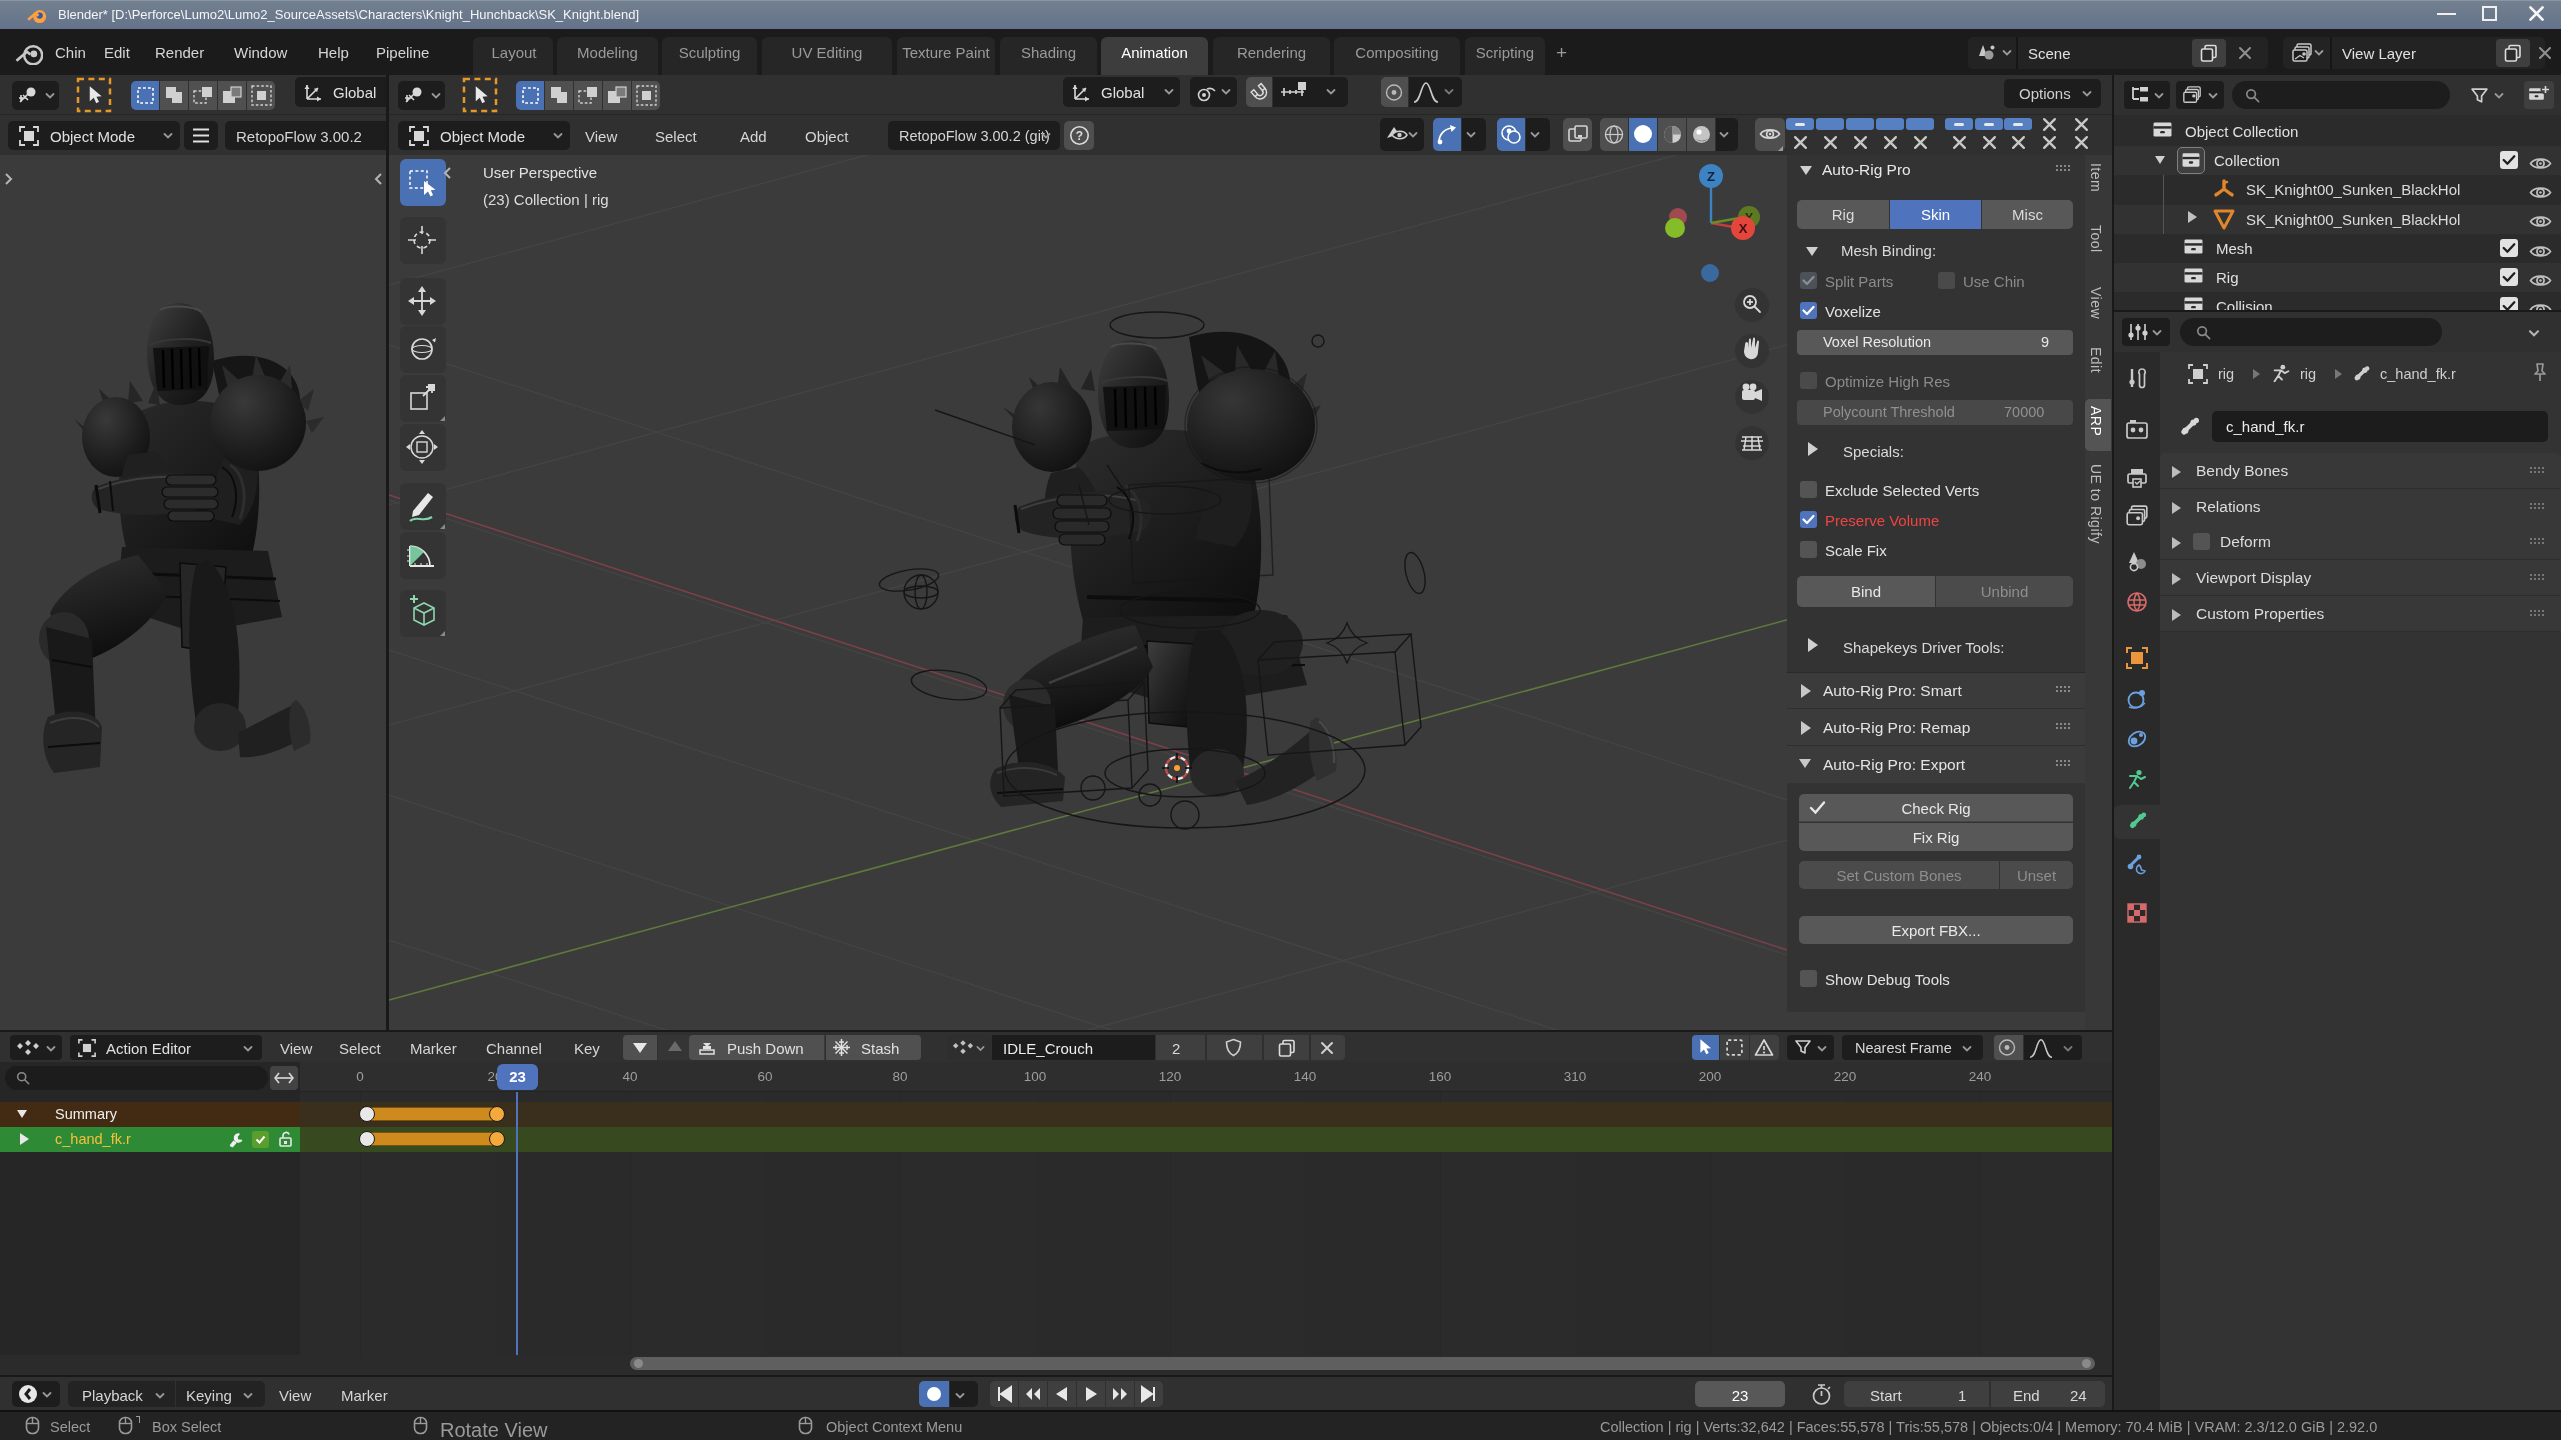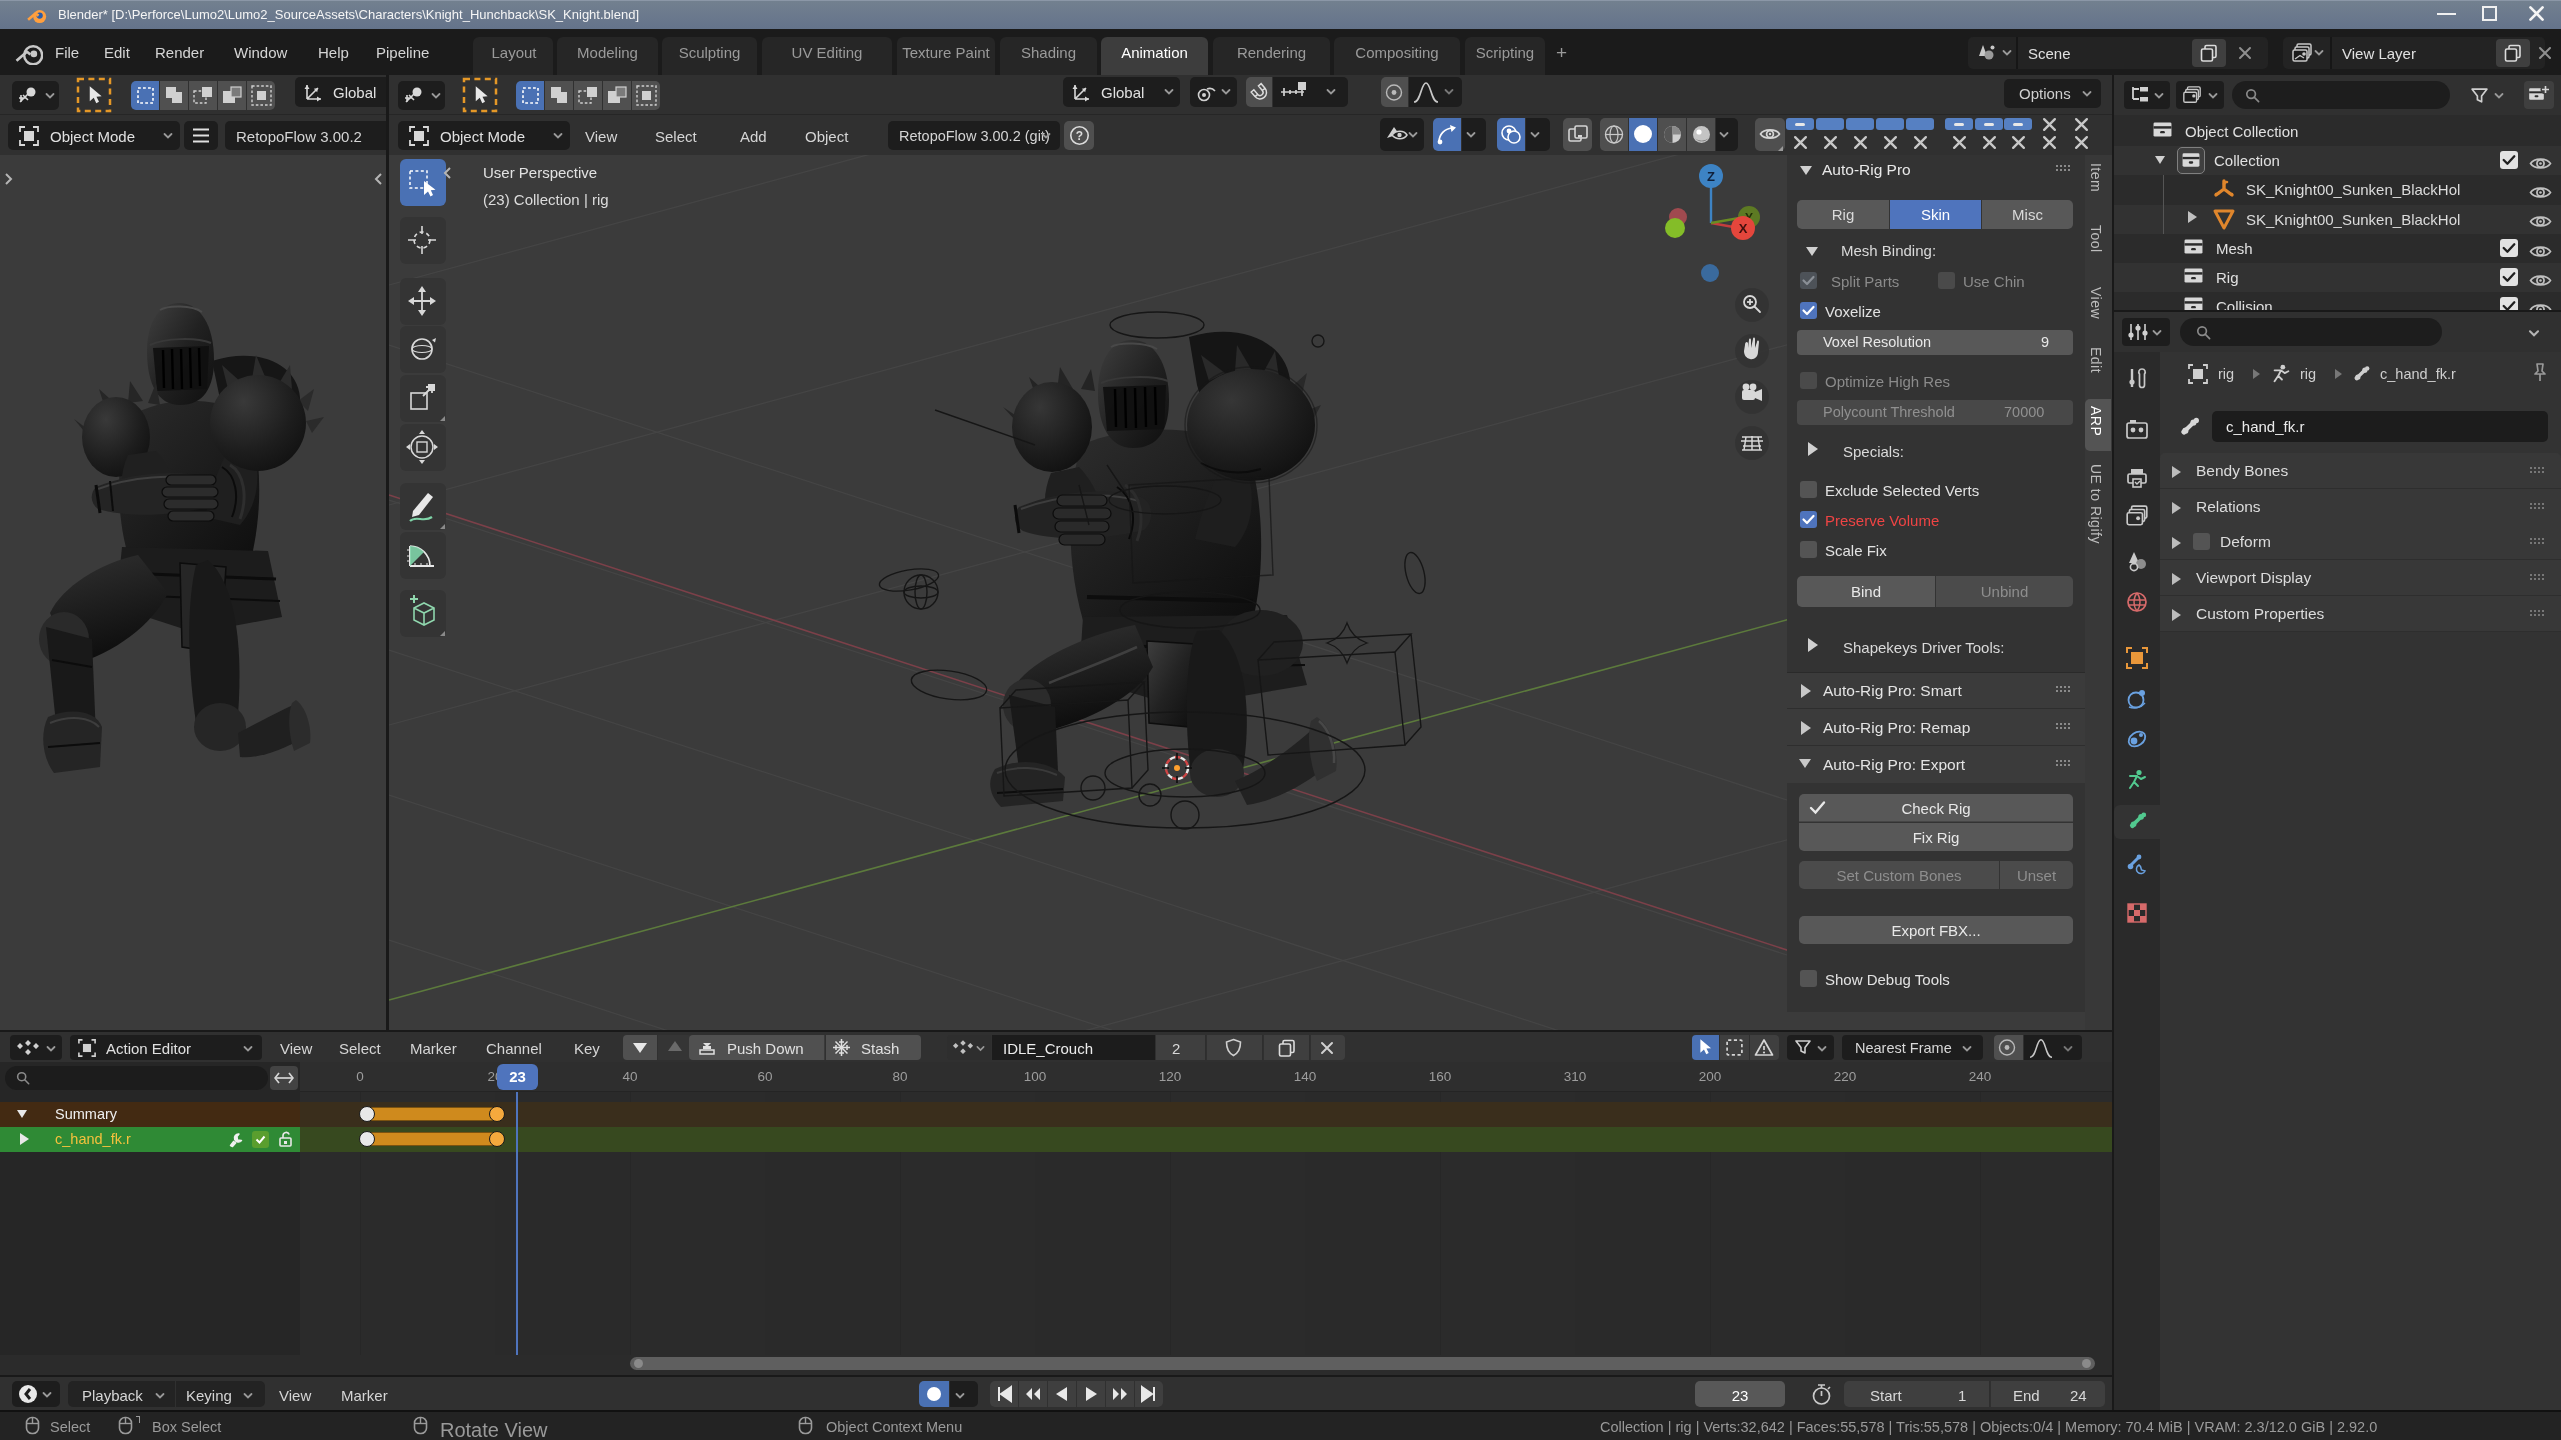--- a/index.html
+++ b/index.html
@@ -16,21 +16,21 @@
 <div class="a" style="left:2482px;top:6px;width:15px;height:15px;border:2px solid #f0f0f0;"></div>
 <svg class="a" style="left:2528px;top:5px" width="17" height="17" viewBox="0 0 14 14">
     <path d="M2 2 L12 12 M12 2 L2 12" stroke="#f5f5f5" stroke-width="2.2" stroke-linecap="round"></path>
   </svg>
 <div class="a" style="left:0px;top:29px;width:2561px;height:46px;background:#1b1b1b;"></div>
 <svg class="a" style="left:15px;top:40px" width="28" height="25" viewBox="0 0 20 18">
     <circle cx="13" cy="11" r="6.5" stroke="#c8c8c8" stroke-width="1.8" fill="none"></circle>
     <circle cx="13.5" cy="10" r="2.4" fill="#c8c8c8"></circle>
     <path d="M1 15 L8.5 8.5 L11 10.5" stroke="#c8c8c8" stroke-width="1.9" fill="none"></path>
   </svg>
-<div class="a" style="left:55px;top:44px;font-size:15px;color:#d5d5d5;font-weight:400;white-space:nowrap;">File</div>
+<div class="a" style="left:55px;top:44px;font-size:15px;color:#d5d5d5;font-weight:400;white-space:nowrap;">Chin</div>
 <div class="a" style="left:104px;top:44px;font-size:15px;color:#d5d5d5;font-weight:400;white-space:nowrap;">Edit</div>
 <div class="a" style="left:155px;top:44px;font-size:15px;color:#d5d5d5;font-weight:400;white-space:nowrap;">Render</div>
 <div class="a" style="left:234px;top:44px;font-size:15px;color:#d5d5d5;font-weight:400;white-space:nowrap;">Window</div>
 <div class="a" style="left:318px;top:44px;font-size:15px;color:#d5d5d5;font-weight:400;white-space:nowrap;">Help</div>
 <div class="a" style="left:376px;top:44px;font-size:15px;color:#d5d5d5;font-weight:400;white-space:nowrap;">Pipeline</div>
 <div class="a" style="left:473px;top:37px;width:80px;height:38px;background:#262626;border-radius:6px 6px 0 0;"></div>
 <div class="a" style="left:474px;top:44px;width:80px;text-align:center;font-size:15px;color:#9a9a9a;white-space:nowrap">Layout</div>
 <div class="a" style="left:557px;top:37px;width:101px;height:38px;background:#262626;border-radius:6px 6px 0 0;"></div>
 <div class="a" style="left:557px;top:44px;width:101px;text-align:center;font-size:15px;color:#9a9a9a;white-space:nowrap">Modeling</div>
 <div class="a" style="left:662px;top:37px;width:95px;height:38px;background:#262626;border-radius:6px 6px 0 0;"></div>
@@ -759,21 +759,21 @@
 <div class="a" style="left:1890px;top:200px;width:91px;height:29px;background:#4f74bd;"></div>
 <div class="a" style="left:1982px;top:200px;width:91px;height:29px;background:#585858;border-radius:0 5px 5px 0;"></div>
 <div class="a" style="left:1797px;top:206px;width:92px;text-align:center;font-size:15px;color:#dadada">Rig</div>
 <div class="a" style="left:1890px;top:206px;width:91px;text-align:center;font-size:15px;color:#fff">Skin</div>
 <div class="a" style="left:1982px;top:206px;width:91px;text-align:center;font-size:15px;color:#dadada">Misc</div>
 <div class="a" style="left:1806px;top:247px;width:0;height:0;border-left:6px solid transparent;border-right:6px solid transparent;border-top:9px solid #d0d0d0"></div>
 <div class="a" style="left:1841px;top:242px;font-size:15px;color:#dadada;font-weight:400;white-space:nowrap;">Mesh Binding:</div>
 <div class="a" style="left:1800px;top:272px;width:17px;height:17px;background:#4d5258;border-radius:3px;overflow:hidden"><svg width="17" height="17" viewBox="0 0 17 17">
       <path d="M3.5 8.5 L7 12 L13.5 5" stroke="#8a8f96" stroke-width="2.2" fill="none" stroke-linecap="round" stroke-linejoin="round"></path>
     </svg></div>
-<div class="a" style="left:1825px;top:273px;font-size:15px;color:#8b8b8b;font-weight:400;white-space:nowrap;margin-left:6px;">Split Parts</div>
+<div class="a" style="left:1825px;top:273px;font-size:15px;color:#8b8b8b;font-weight:400;white-space:nowrap;">Split Parts</div>
 <div class="a" style="left:1938px;top:272px;width:17px;height:17px;background:#4a4a4a;border-radius:3px;overflow:hidden"></div>
 <div class="a" style="left:1963px;top:273px;font-size:15px;color:#8b8b8b;font-weight:400;white-space:nowrap;">Use Chin</div>
 <div class="a" style="left:1800px;top:302px;width:17px;height:17px;background:#4f74bd;border-radius:3px;overflow:hidden"><svg width="17" height="17" viewBox="0 0 17 17">
       <path d="M3.5 8.5 L7 12 L13.5 5" stroke="#fff" stroke-width="2.2" fill="none" stroke-linecap="round" stroke-linejoin="round"></path>
     </svg></div>
 <div class="a" style="left:1825px;top:303px;font-size:15px;color:#e2e2e2;font-weight:400;white-space:nowrap;">Voxelize</div>
 <div class="a" style="left:1797px;top:330px;width:276px;height:25px;background:#585858;border-radius:4px;"></div>
 <div class="a" style="left:1823px;top:334px;font-size:14.5px;color:#e8e8e8;font-weight:400;white-space:nowrap;">Voxel Resolution</div>
 <div class="a" style="left:2041px;top:334px;font-size:14.5px;color:#e8e8e8;font-weight:400;white-space:nowrap;">9</div>
 <div class="a" style="left:1800px;top:372px;width:17px;height:17px;background:#4a4a4a;border-radius:3px;overflow:hidden"></div>

